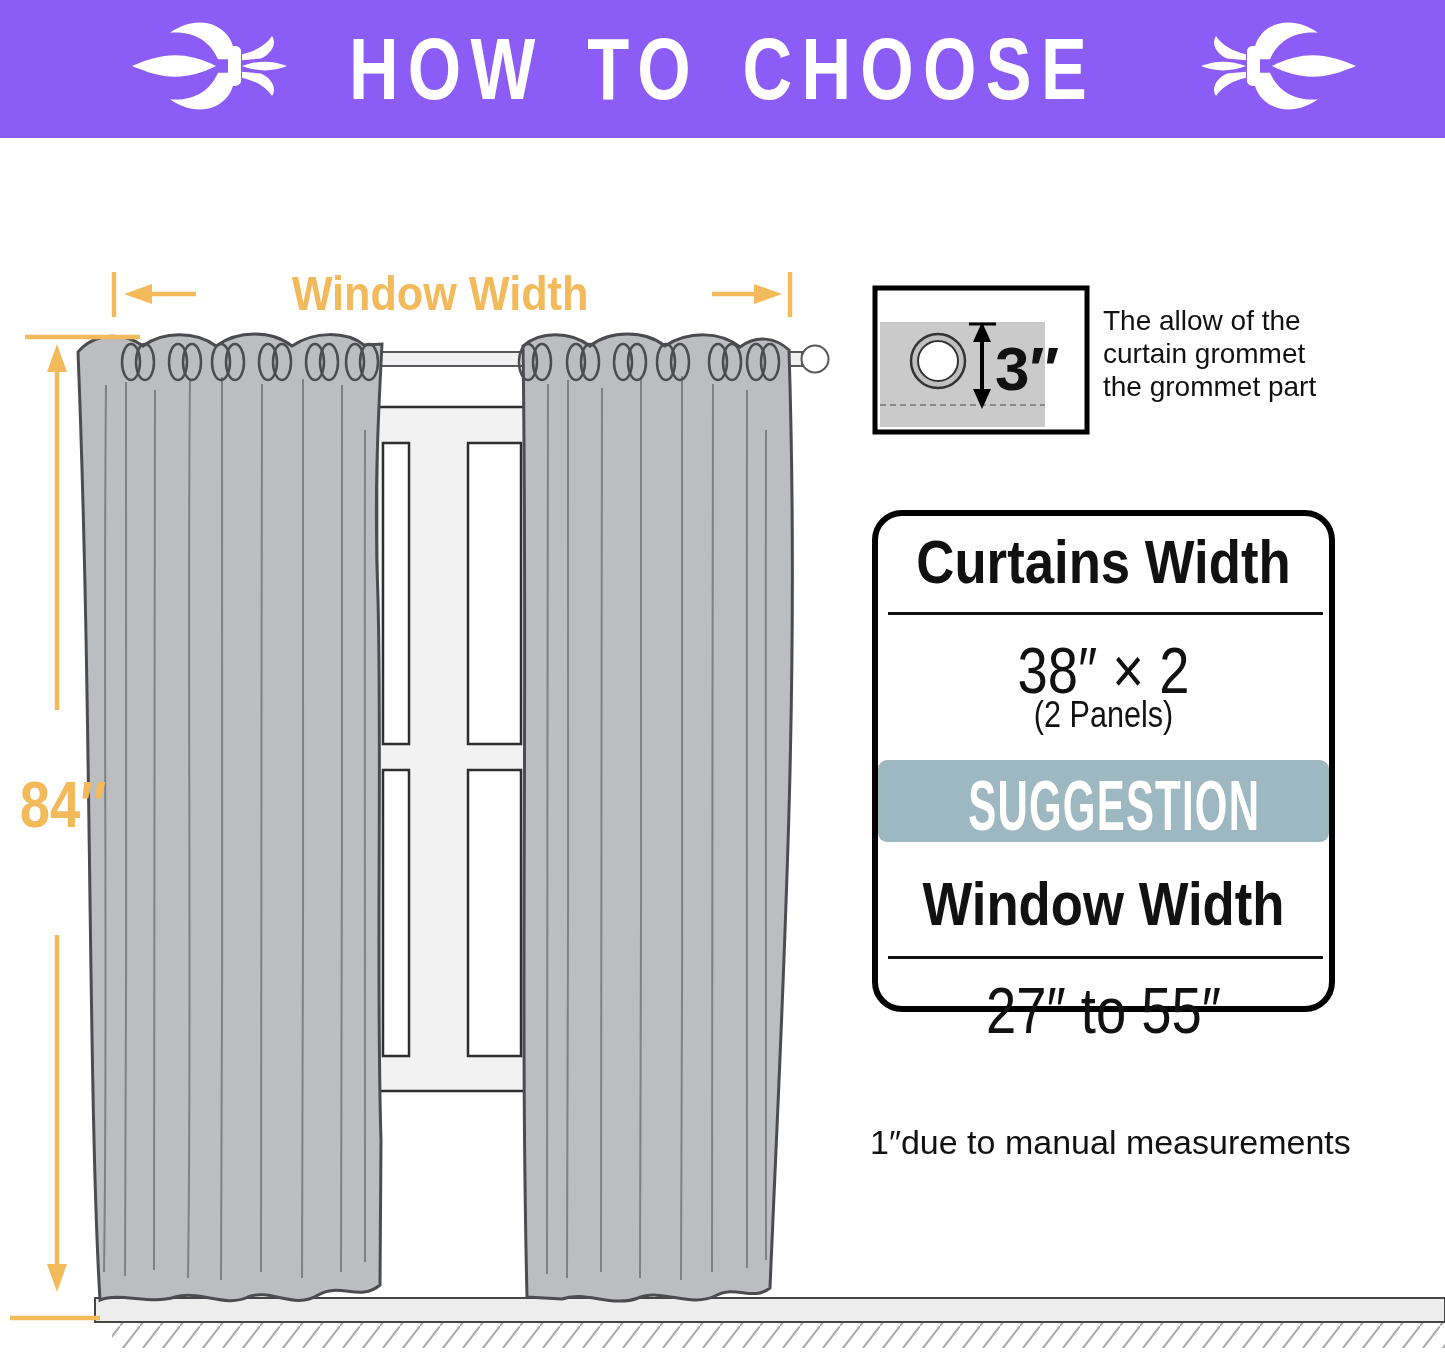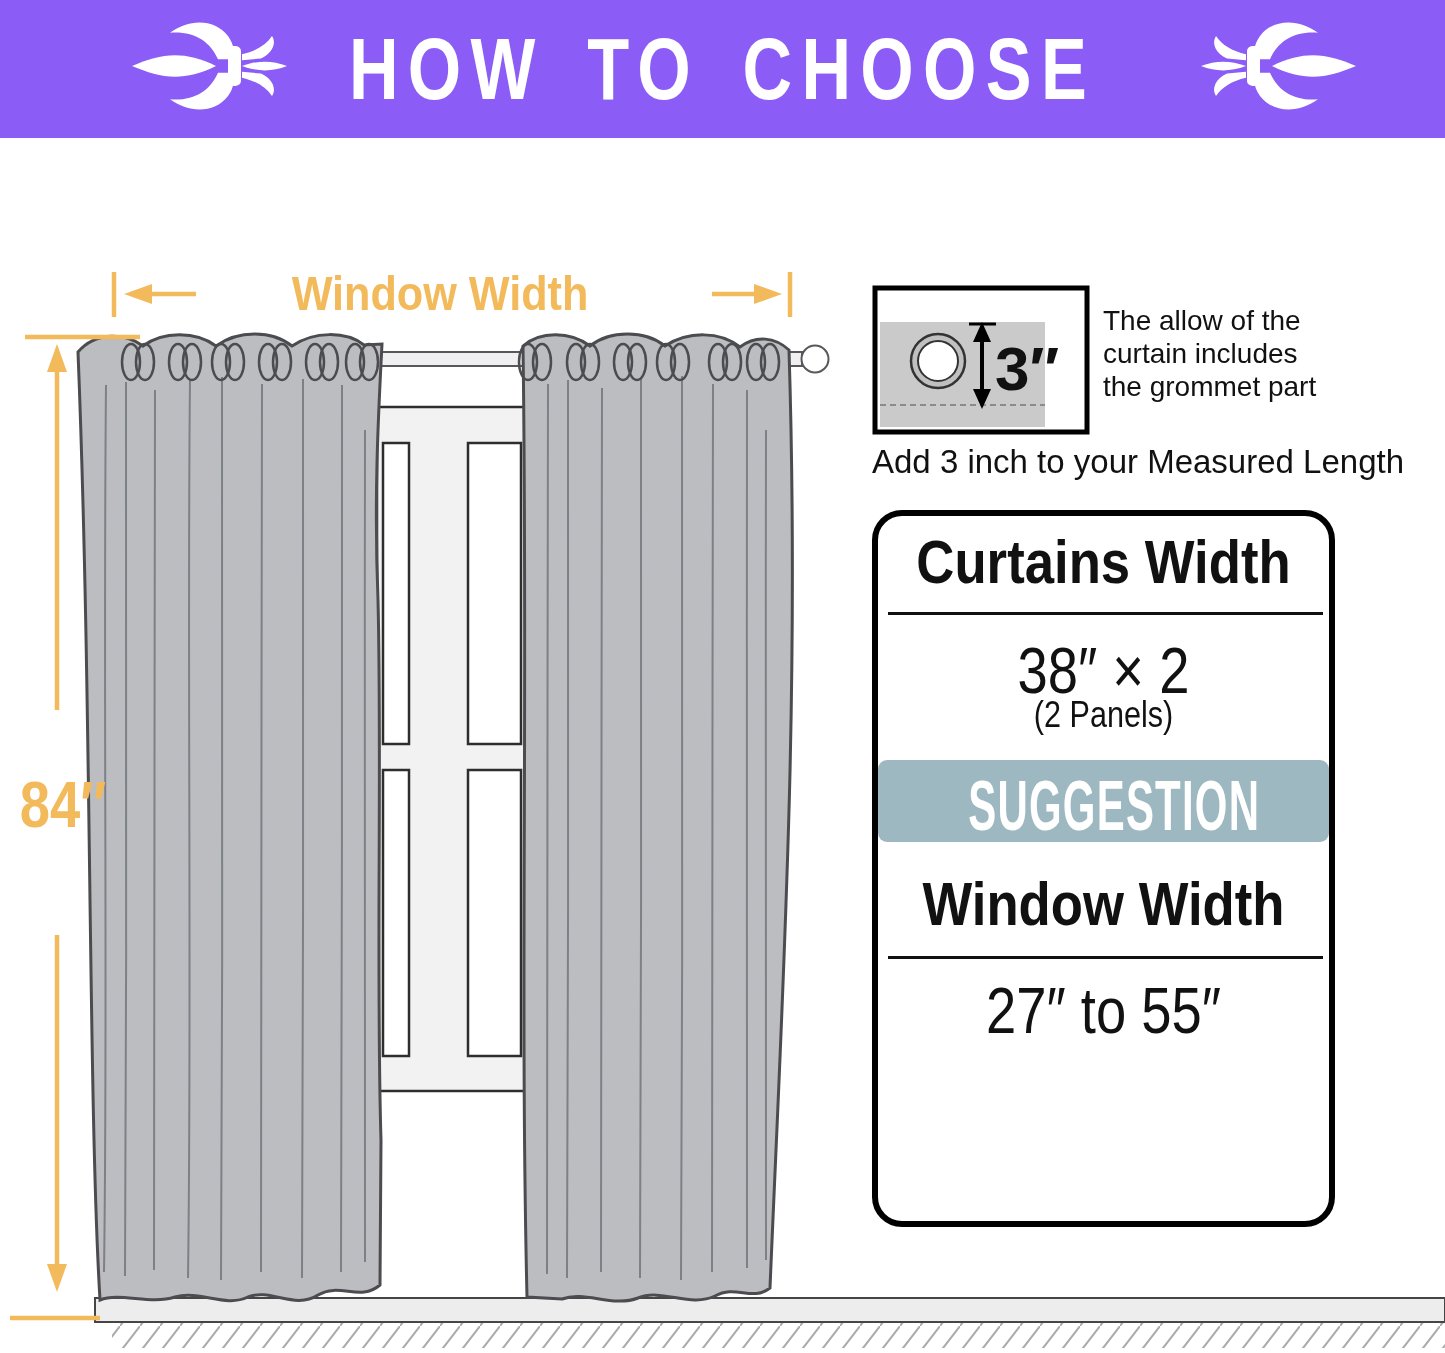--- a/index.html
+++ b/index.html
@@ -22,21 +22,21 @@
   .abs{position:absolute;white-space:nowrap;}
   .yellow{color:#F3BA5C;font-weight:bold;}
   #window-width-label{left:240px;top:266px;width:400px;text-align:center;font-size:48px;transform:scaleX(.9);transform-origin:50% 50%;}
   #height-label{left:8px;top:768px;width:110px;text-align:center;font-size:64px;transform:scaleX(.85);transform-origin:50% 50%;}
   #grommet-measure{left:995px;top:333px;font-size:62px;font-weight:bold;}
   .grommet-line{left:1103px;font-size:28px;line-height:31px;}
   #grommet-note{left:872px;top:443px;font-size:33px;}
   .footnote{left:870px;font-size:34px;}
   
   #panel{
-    position:absolute;left:872px;top:510px;width:463px;height:717px;box-sizing:border-box;
+    position:absolute;left:872px;top:510px;width:463px;height:502px;box-sizing:border-box;
     border:6px solid #000;border-radius:30px;background:#fff;
   }
   .panel-text{position:absolute;left:0;width:451px;text-align:center;white-space:nowrap;}
   .ptitle{font-size:62px;font-weight:bold;transform:scaleX(.85);transform-origin:50% 50%;}
   #curtains-width-title{top:10px;}
   .pdivider{position:absolute;left:10px;right:6px;height:3px;background:#111;}
   #divider-1{top:96px;}
   #divider-2{top:440px;}
   #curtains-width-value{top:118px;font-size:64px;transform:scaleX(.85);transform-origin:50% 50%;}
   #panels-note{top:178px;font-size:36px;transform:scaleX(.85);transform-origin:50% 50%;}
@@ -206,31 +206,31 @@
         <polygon points="982,409 973,389 991,389" stroke="none"></polygon>
       </g>
     </g>
   </svg>
 
   <div class="abs yellow" id="window-width-label">Window Width</div>
   <div class="abs yellow" id="height-label">84″</div>
 
   <div class="abs" id="grommet-measure">3″</div>
   <div class="abs grommet-line" style="top:305px;">The allow of the</div>
-  <div class="abs grommet-line" style="top:338px;">curtain includes</div>
+  <div class="abs grommet-line" style="top:338px;">curtain grommet</div>
   <div class="abs grommet-line" style="top:371px;">the grommet part</div>
-  <div class="abs" id="grommet-note">Add 3 inch to your Measured Length</div>
 
   <div id="panel">
     <div class="panel-text ptitle" id="curtains-width-title">Curtains Width</div>
     <div class="pdivider" id="divider-1"></div>
     <div class="panel-text" id="curtains-width-value">38″ × 2</div>
     <div class="panel-text" id="panels-note">(2 Panels)</div>
     <div id="suggestion-band">
       <div id="suggestion-label">SUGGESTION</div>
     </div>
     <div class="panel-text ptitle" id="window-width-title">Window Width</div>
     <div class="pdivider" id="divider-2"></div>
     <div class="panel-text" id="window-width-value">27″ to 55″</div>
   </div>
 
+  <div class="abs footnote" id="footnote-2">1″due to manual measurements</div>
 
 </div>
 
 </body></html>

